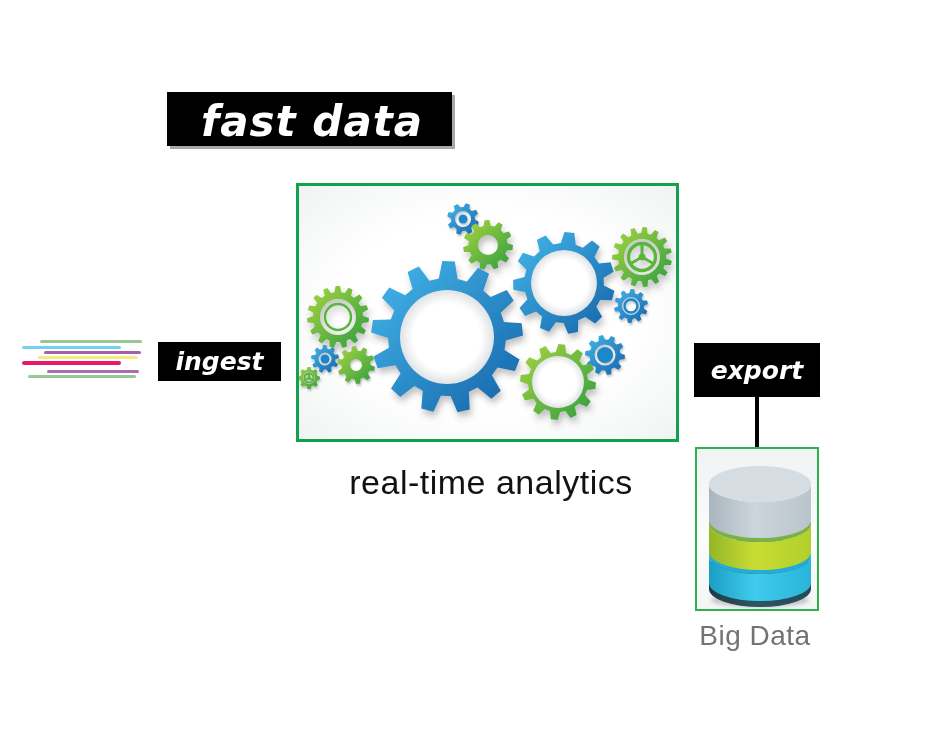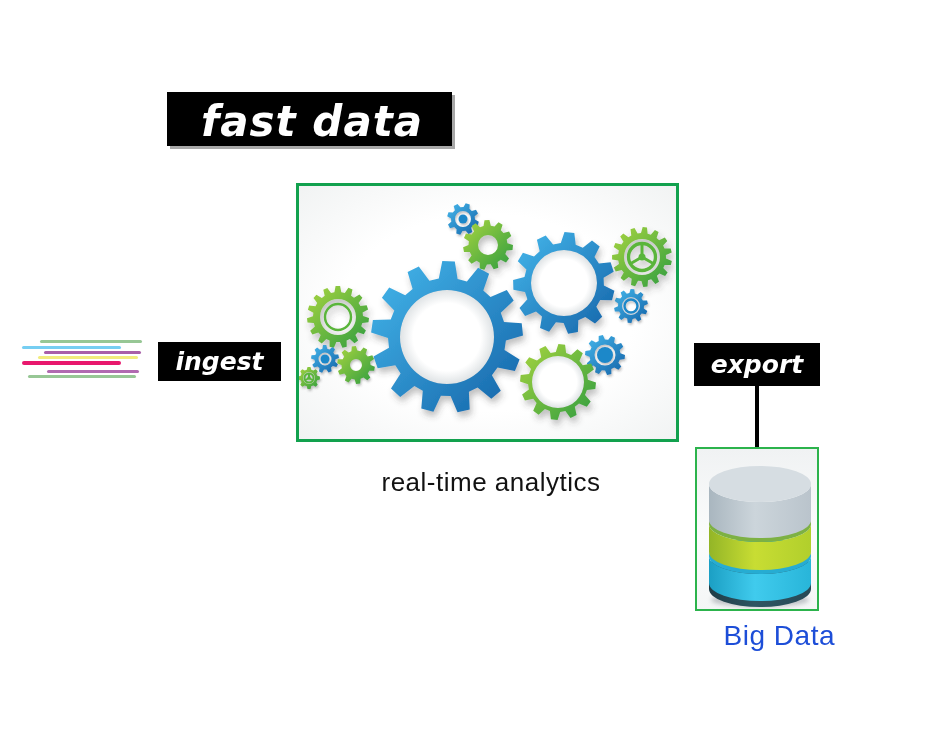--- a/index.html
+++ b/index.html
@@ -17,42 +17,42 @@
     left:139px;top:92px;width:285px;height:54px;background:#000;
     box-shadow:3px 3px 0 0 #a8a8a8;
     display:flex;align-items:flex-end;margin-left:28px;
   }
   #banner .banner-text{
     color:#fff;font-style:italic;font-weight:bold;font-size:42px;
     padding-left:34px;letter-spacing:1px;
     font-family:"DejaVu Sans","Liberation Sans",sans-serif;
   }
   #ingest-label{left:158px;top:342px;width:123px;height:39px;font-size:25px;}
-  #export-label{left:694px;top:343px;width:126px;height:43px;font-size:25px;}
+  #export-label{left:694px;top:343px;width:126px;height:54px;font-size:25px;}
   #streams{left:0;top:0;width:925px;height:750px;pointer-events:none;}
   .stream-line{position:absolute;border-radius:2px;}
   #engine-panel{
     left:296px;top:183px;width:383px;height:259px;box-sizing:border-box;
     border:3px solid #12a14e;
     background:radial-gradient(ellipse at 50% 50%, #ffffff 55%, #f1f3f3 100%);
   }
   #engine-caption{
     left:296px;top:462px;width:390px;text-align:center;
-    font-size:26px;line-height:40px;color:#121212;font-weight:500;
+    font-size:34px;line-height:40px;color:#121212;font-weight:500;
     letter-spacing:.5px;
   }
   #connector{left:755px;top:386px;width:4px;height:61px;background:#000;}
   #bigdata-panel{
     left:695px;top:447px;width:124px;height:164px;box-sizing:border-box;
     border:2px solid #2cb34c;
     background:linear-gradient(180deg,#f0f2f3 0%,#fbfcfc 55%,#f4f6f6 100%);
   }
   #bigdata-label{
-    left:675px;top:620px;width:160px;text-align:right;
-    font-size:28px;color:#1d4ed8;font-weight:500;letter-spacing:.5px;
+    left:675px;top:620px;width:160px;text-align:center;
+    font-size:28px;color:#737373;font-weight:500;letter-spacing:.5px;
   }
 </style>
 </head>
 <body>
 
 <div id="canvas">
 
   <div id="banner" class="abs">
     <span class="banner-text">fast data</span>
   </div>

